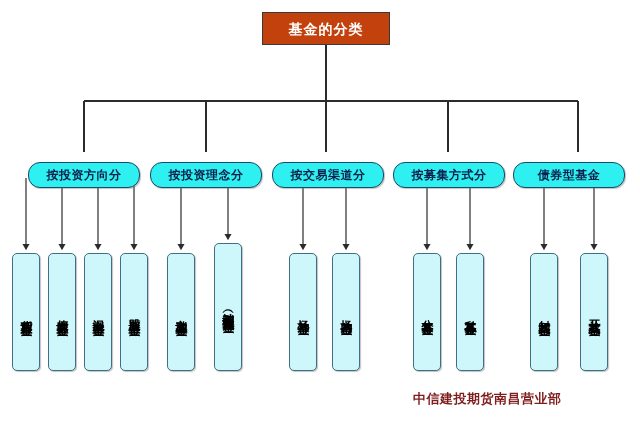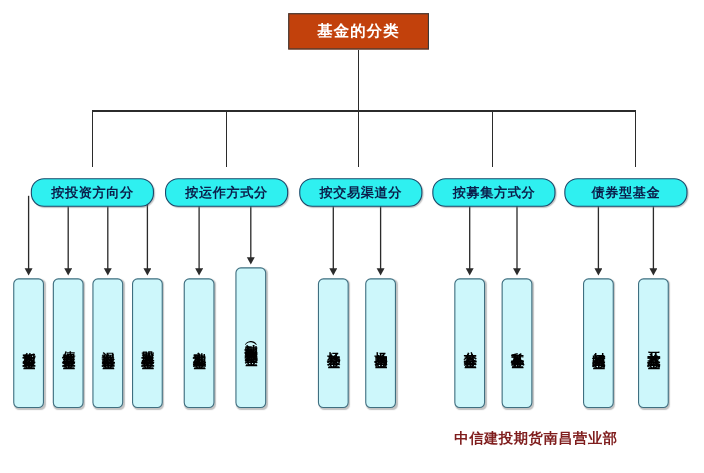--- a/index.html
+++ b/index.html
@@ -155,21 +155,21 @@
   </svg>
 
   <div class="root-box">
     <span class="label">基金的分类</span>
   </div>
 
   <div class="cat-box" style="left:28px;">
     <span class="label">按投资方向分</span>
   </div>
   <div class="cat-box" style="left:150px;">
-    <span class="label">按运作方式分</span>
+    <span class="label">按投资理念分</span>
   </div>
   <div class="cat-box" style="left:272px;">
     <span class="label">按交易渠道分</span>
   </div>
   <div class="cat-box" style="left:393px;">
     <span class="label">按募集方式分</span>
   </div>
   <div class="cat-box" style="left:513px;">
     <span class="label">债券型基金</span>
   </div>

